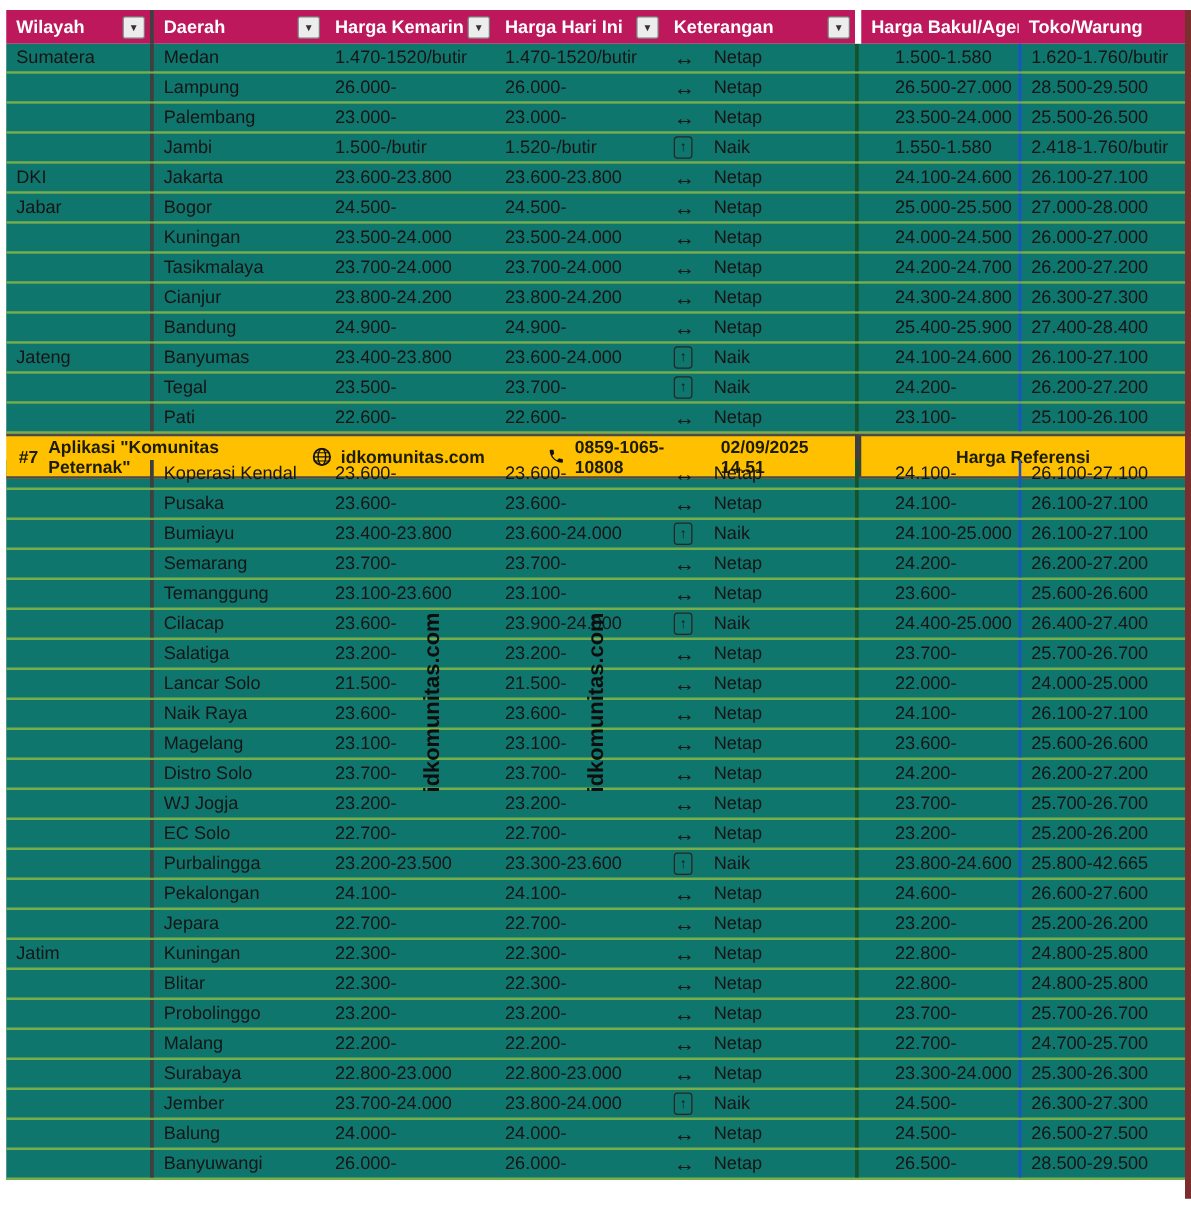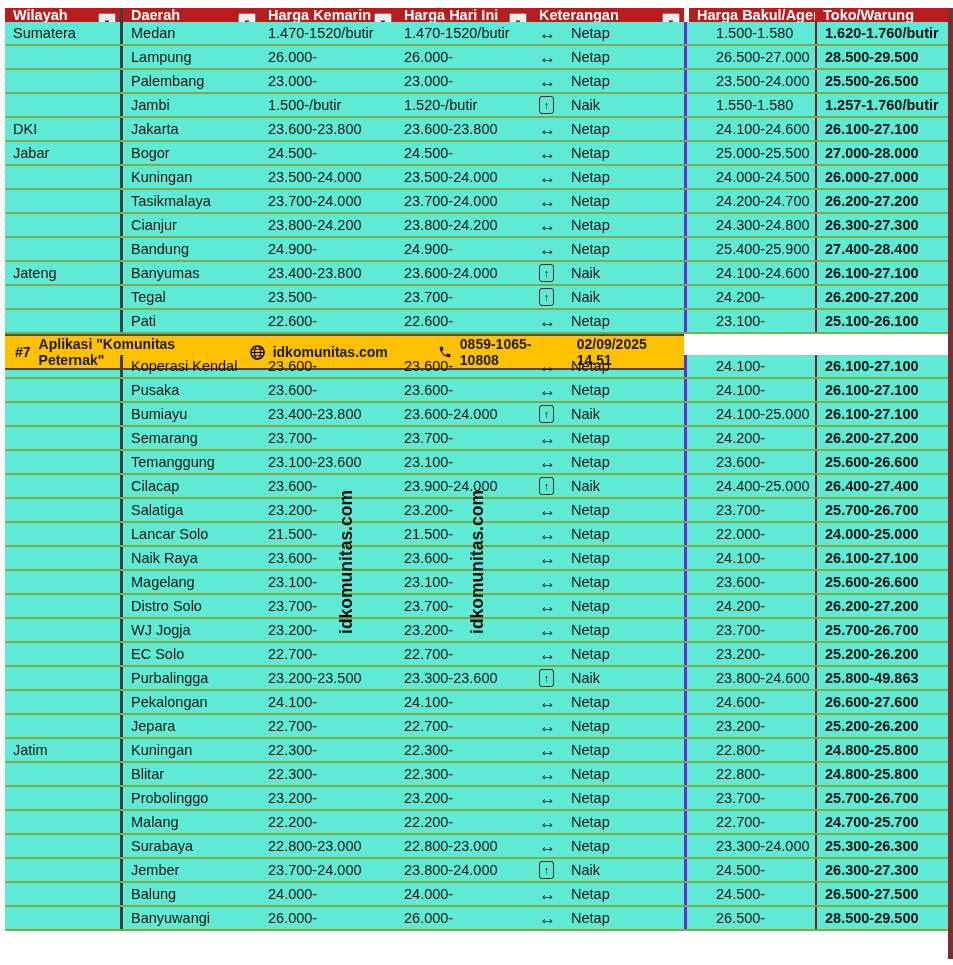--- a/index.html
+++ b/index.html
@@ -3,34 +3,34 @@
 <meta charset="utf-8">
 <style>
   html,body{margin:0;padding:0;}
   body{
     width:953px;height:965px;position:relative;background:#ffffff;
     font-family:"Liberation Sans",sans-serif;overflow:hidden;
   }
   .table{position:absolute;left:5px;top:8px;width:943px;}
   .grid-row{display:grid;grid-template-columns:115px 140px 136px 135px 153px 131px 133px;}
   
-  .thead{height:14px;background:#b91c1c;}
+  .thead{height:27px;background:#be185d;}
   .th{color:#fff;font-weight:bold;font-size:14.5px;display:flex;align-items:center;
       padding-left:8px;position:relative;white-space:nowrap;overflow:hidden;}
   .th.h-bakul{border-left:5px solid #ffffff;}
   .filter-btn{position:absolute;right:4px;top:5px;width:16px;height:16px;background:#ededed;
       border:1px solid #7b7b7b;border-radius:2px;font-size:8px;color:#333;
       display:flex;align-items:center;justify-content:center;cursor:pointer;}
   
-  .tr{height:22px;border-bottom:2px solid #77AD4B;background:#5eead4;}
+  .tr{height:22px;border-bottom:2px solid #77AD4B;background:#0f766e;}
   .td{font-size:14.5px;color:#151515;display:flex;align-items:center;padding-left:8px;
       white-space:nowrap;overflow:hidden;}
   .c-daerah{border-left:3px solid #3f3f3f;}
-  .c-bakul{border-left:3px solid #6d28d9;padding-left:29px;}
-  .c-toko{border-left:2px solid #7f1d1d;font-weight:bold;}
+  .c-bakul{border-left:3px solid #14532d;padding-left:29px;}
+  .c-toko{border-left:2px solid #1d4ed8;}
   .st-wrap{width:28px;display:inline-flex;justify-content:flex-start;margin-right:4px;}
   .st-netap{font-size:17px;line-height:1;}
   .st-box{display:inline-flex;align-items:center;justify-content:center;width:13px;height:16px;
       border:1.6px solid #262626;border-radius:3px;font-size:11px;line-height:1;font-weight:bold;}
   
   .banner,.footer{display:grid;grid-template-columns:679px 264px;}
   .banner{height:21px;}
   .banner-left,.banner-right,.footer-left,.footer-right{background:#FFC000;display:flex;align-items:center;}
   .banner-left,.banner-right{border-top:2px solid #4a4a4a;border-bottom:2px solid #4a4a4a;}
   .banner-left{padding-left:10px;gap:8px;font-size:14px;font-weight:bold;color:#1c1c00;}
@@ -126,21 +126,21 @@
         <div class="td c-daerah">Jambi</div>
         <div class="td ">1.500-/butir</div>
         <div class="td ">1.520-/butir</div>
         <div class="td c-ket">
           <span class="st-wrap">
             <span class="st-box">↑</span>
           </span>
           <span>Naik</span>
         </div>
         <div class="td c-bakul">1.550-1.580</div>
-        <div class="td c-toko">1.257-1.760/butir</div>
+        <div class="td c-toko">2.418-1.760/butir</div>
       </div>
       <div class="grid-row tr">
         <div class="td c-wilayah">DKI</div>
         <div class="td c-daerah">Jakarta</div>
         <div class="td ">23.600-23.800</div>
         <div class="td ">23.600-23.800</div>
         <div class="td c-ket">
           <span class="st-wrap">
             <span class="st-netap">↔</span>
           </span>
@@ -278,20 +278,21 @@
       </span>
       <span>idkomunitas.com</span>
       <span class="icon b-gap">
         <svg width="14" height="14" viewBox="0 0 24 24">
             <path fill="#111" d="M6.6 10.8c1.4 2.8 3.8 5.1 6.6 6.6l2.2-2.2c.3-.3.7-.4 1-.2 1.2.4 2.4.6 3.7.6.6 0 1 .4 1 1V20c0 .6-.4 1-1 1C10.8 21 3 13.2 3 3.9 3 3.4 3.4 3 4 3h3.5c.6 0 1 .4 1 1 0 1.3.2 2.5.6 3.7.1.3 0 .7-.2 1l-2.3 2.1z"></path>
           </svg>
       </span>
       <span>0859-1065-10808</span>
       <span>02/09/2025 14.51</span>
     </div>
+    <div class="banner-right">Harga Referensi</div>
   </div>
 
   <div id="rows-bottom">
       <div class="grid-row tr">
         <div class="td c-wilayah"></div>
         <div class="td c-daerah">Koperasi Kendal</div>
         <div class="td ">23.600-</div>
         <div class="td ">23.600-</div>
         <div class="td c-ket">
           <span class="st-wrap">
@@ -475,21 +476,21 @@
         <div class="td c-daerah">Purbalingga</div>
         <div class="td ">23.200-23.500</div>
         <div class="td ">23.300-23.600</div>
         <div class="td c-ket">
           <span class="st-wrap">
             <span class="st-box">↑</span>
           </span>
           <span>Naik</span>
         </div>
         <div class="td c-bakul">23.800-24.600</div>
-        <div class="td c-toko">25.800-49.863</div>
+        <div class="td c-toko">25.800-42.665</div>
       </div>
       <div class="grid-row tr">
         <div class="td c-wilayah"></div>
         <div class="td c-daerah">Pekalongan</div>
         <div class="td ">24.100-</div>
         <div class="td ">24.100-</div>
         <div class="td c-ket">
           <span class="st-wrap">
             <span class="st-netap">↔</span>
           </span>

